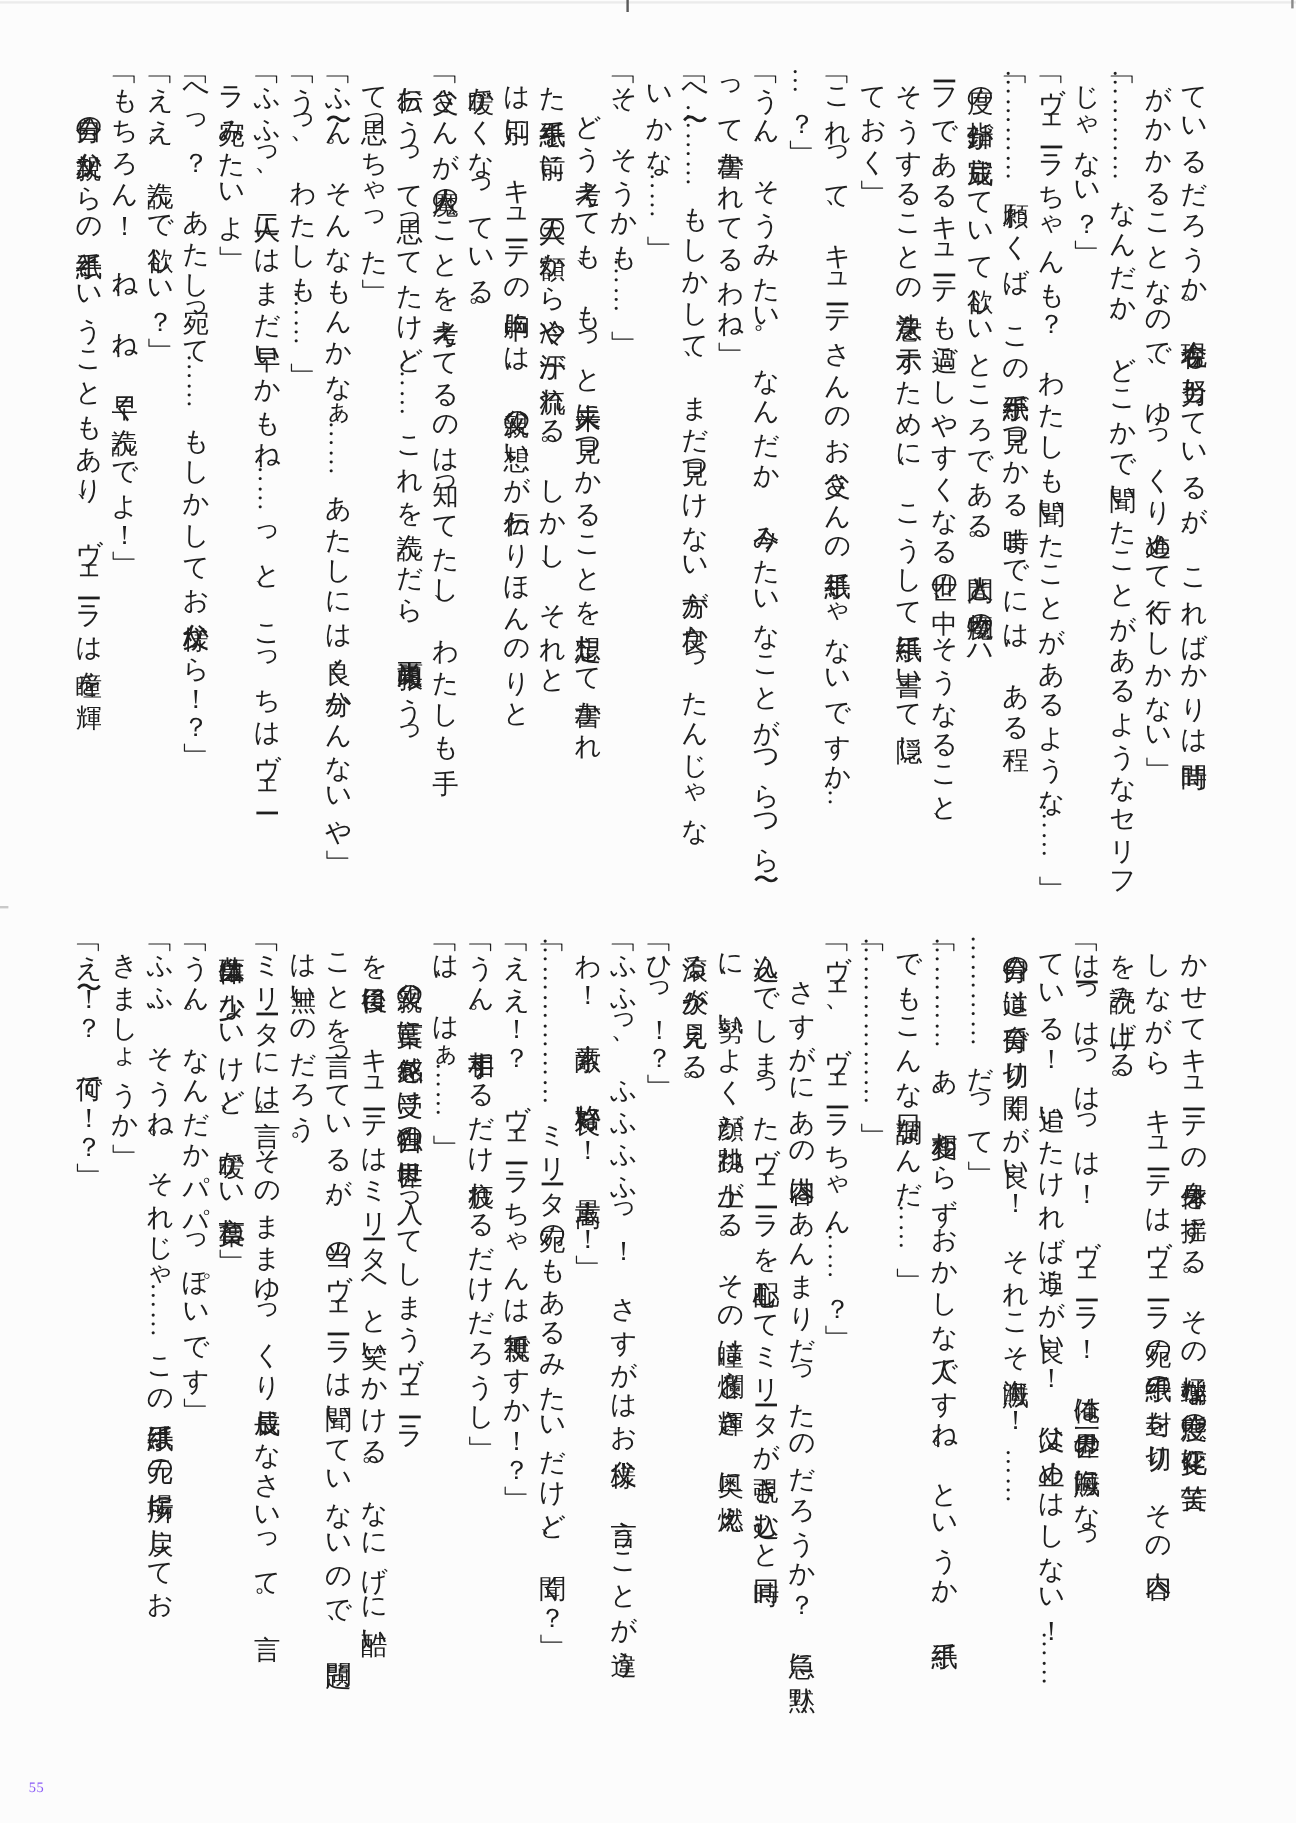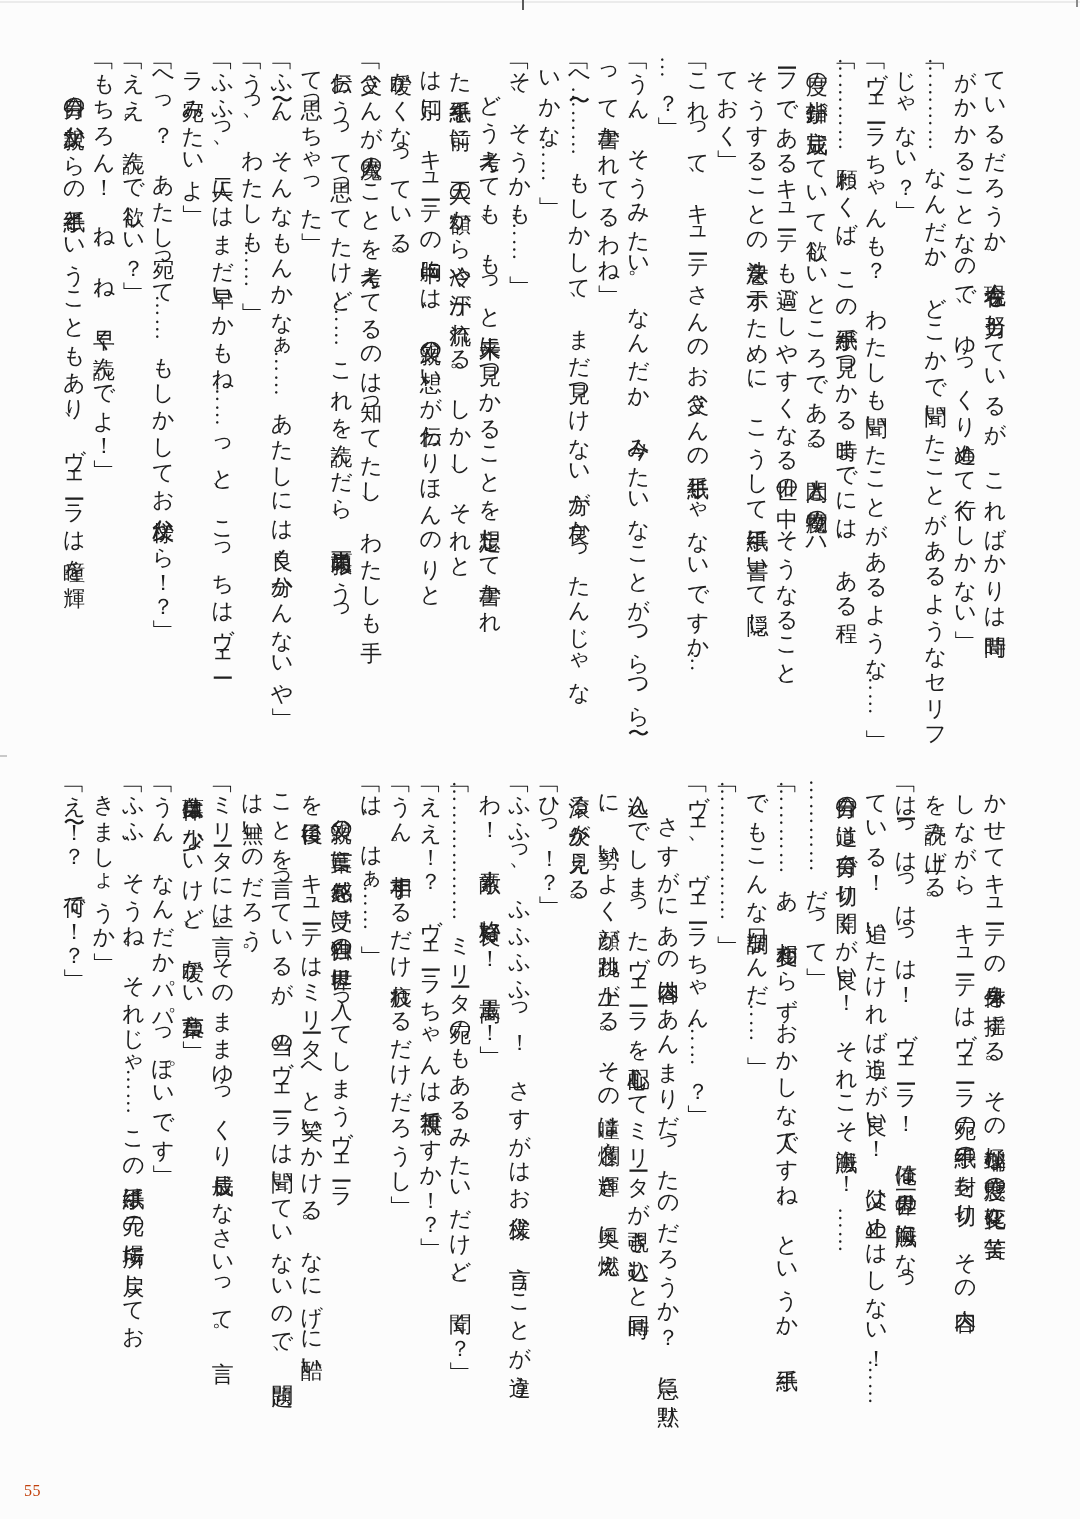--- a/index.html
+++ b/index.html
@@ -55,22 +55,22 @@
     color: #1f1f1f;
     white-space: nowrap;
   }
   .vblock--top { top: 56px; }
   .vblock--bottom { top: 779px; }
   .tline { margin: 0; padding: 0; }
   .page-number {
     position: absolute;
     left: 24px;
     top: 1482px;
-    font-size: 16px;
-    color: #c2410c;
+    font-size: 12px;
+    color: #8b5cf6;
     letter-spacing: 0.5px;
   }
 </style>
 </head>
 <body>
 
 <div class="page">
 
   <div class="scan-top-line"></div>
   <div class="scan-tick-center"></div>

